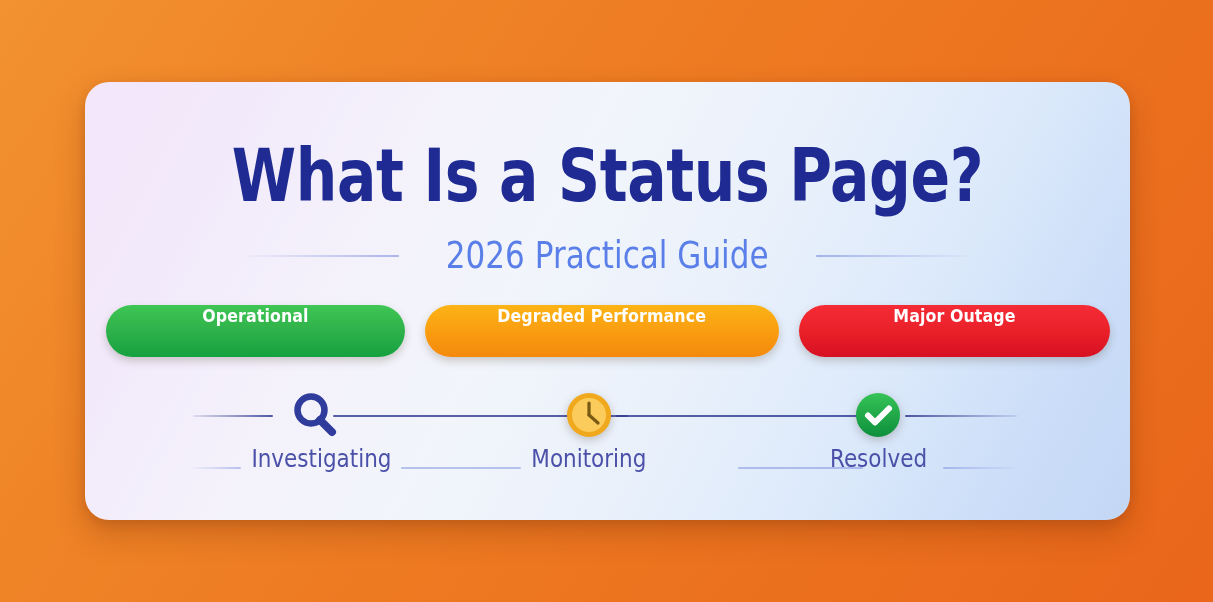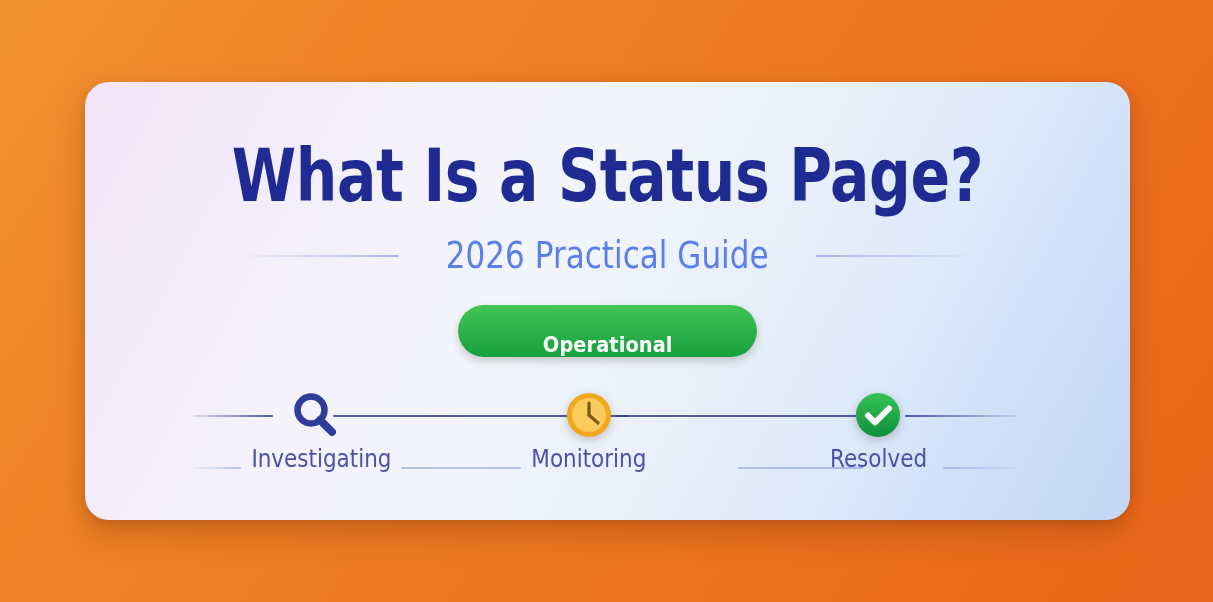--- a/index.html
+++ b/index.html
@@ -100,26 +100,26 @@
     width: 1045px;
     display: flex;
     justify-content: center;
     align-items: center;
     gap: 20px;
   }
   .badge {
     height: 52px;
     border-radius: 26px;
     display: flex;
-    align-items: flex-end;
+    align-items: flex-start;
     justify-content: center;
     padding: 0 28px;
     color: #ffffff;
     font-family: "DejaVu Sans", sans-serif;
-    font-size: 22px;
+    font-size: 18px;
     font-weight: bold;
     letter-spacing: 0.1px;
     white-space: nowrap;
     box-shadow: 0 4px 9px rgba(60,40,20,0.22);
   }
   .badge span {
     display: inline-block;
     transform: scaleX(0.88);
     transform-origin: 50% 50%;
   }
@@ -209,20 +209,26 @@
 
     <div class="subtitle-row">
       <div class="sub-rule left"></div>
       <div class="subtitle">2026 Practical Guide</div>
       <div class="sub-rule right"></div>
     </div>
 
     <div class="badge-row">
       <div class="badge operational">
         <span>Operational</span>
+      </div>
+      <div class="badge degraded">
+        <span>Degraded Performance</span>
+      </div>
+      <div class="badge outage">
+        <span>Major Outage</span>
       </div>
     </div>
 
     <div class="timeline">
 
       <div class="tl-line seg0"></div>
       <div class="tl-line seg1"></div>
       <div class="tl-line seg2"></div>
       <div class="tl-line seg3"></div>
 

